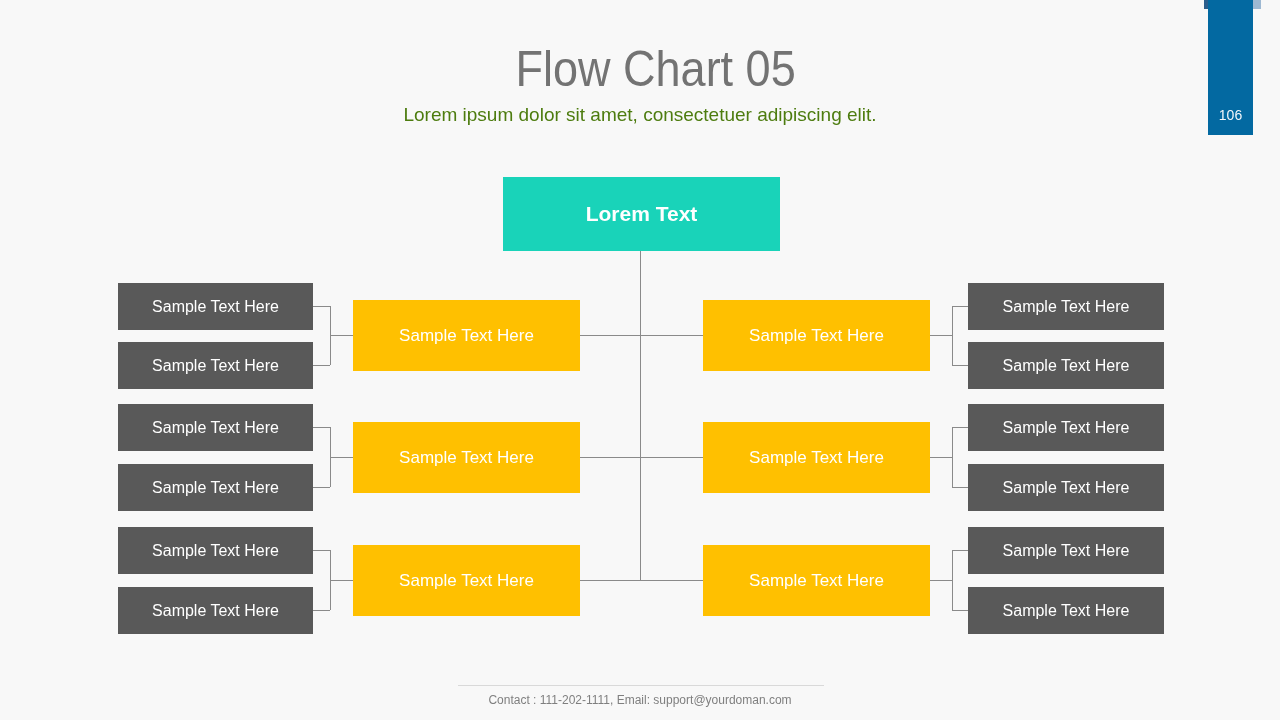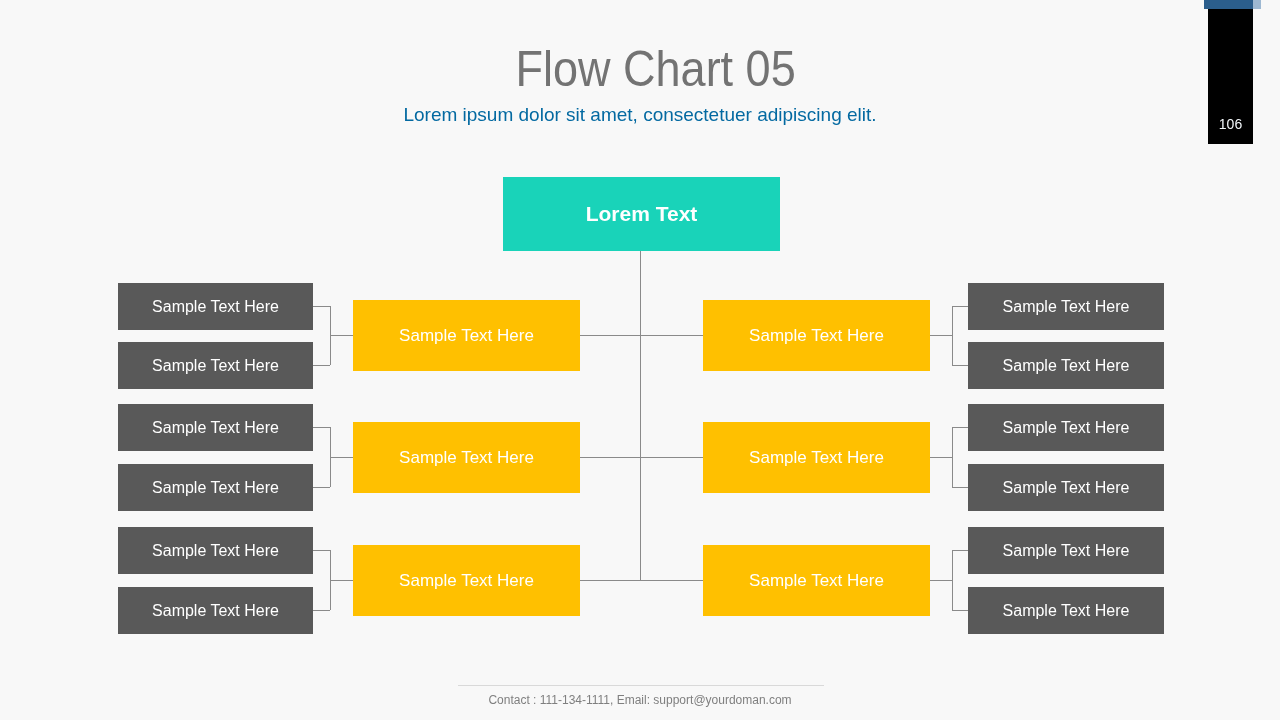--- a/index.html
+++ b/index.html
@@ -24,28 +24,28 @@
     font-stretch: condensed;
     color: #737373;
     letter-spacing: 0px;
   }
   .title .squeeze { display: inline-block; transform: scaleX(0.9); }
   .subtitle {
     position: absolute;
     top: 104px; left: 0; width: 1280px;
     text-align: center;
     font-size: 19px;
-    color: #0369a1;
+    color: #4d7c0f;
   }
 
   
   .page-bar {
     position: absolute;
-    left: 1208px; top: 9px; width: 45px; height: 135px;
-    background: #000000;
+    left: 1208px; top: 0; width: 45px; height: 135px;
+    background: #0369a1;
   }
   .page-bar .num {
     position: absolute;
     left: 0; bottom: 12px; width: 45px;
     text-align: center;
     color: #f2f6fa;
     font-size: 14px;
   }
   .page-bar-cap {
     position: absolute;
@@ -168,15 +168,15 @@
   <div class="hline" style="left:313px; top:610px; width:17px;"></div>
   <div class="vline" style="left:330px; top:550px; height:60px;"></div>
   <div class="hline" style="left:330px; top:580px; width:23px;"></div>
   <div class="hline" style="left:580px; top:580px; width:123px;"></div>
   <div class="hline" style="left:930px; top:580px; width:22px;"></div>
   <div class="vline" style="left:952px; top:550px; height:60px;"></div>
   <div class="hline" style="left:952px; top:550px; width:16px;"></div>
   <div class="hline" style="left:952px; top:610px; width:16px;"></div>
 
   <div class="footer-divider"></div>
-  <div class="footer-text">Contact : 111-134-1111, Email: support@yourdoman.com</div>
+  <div class="footer-text">Contact : 111-202-1111, Email: support@yourdoman.com</div>
 
 </div>
 
 </body></html>

